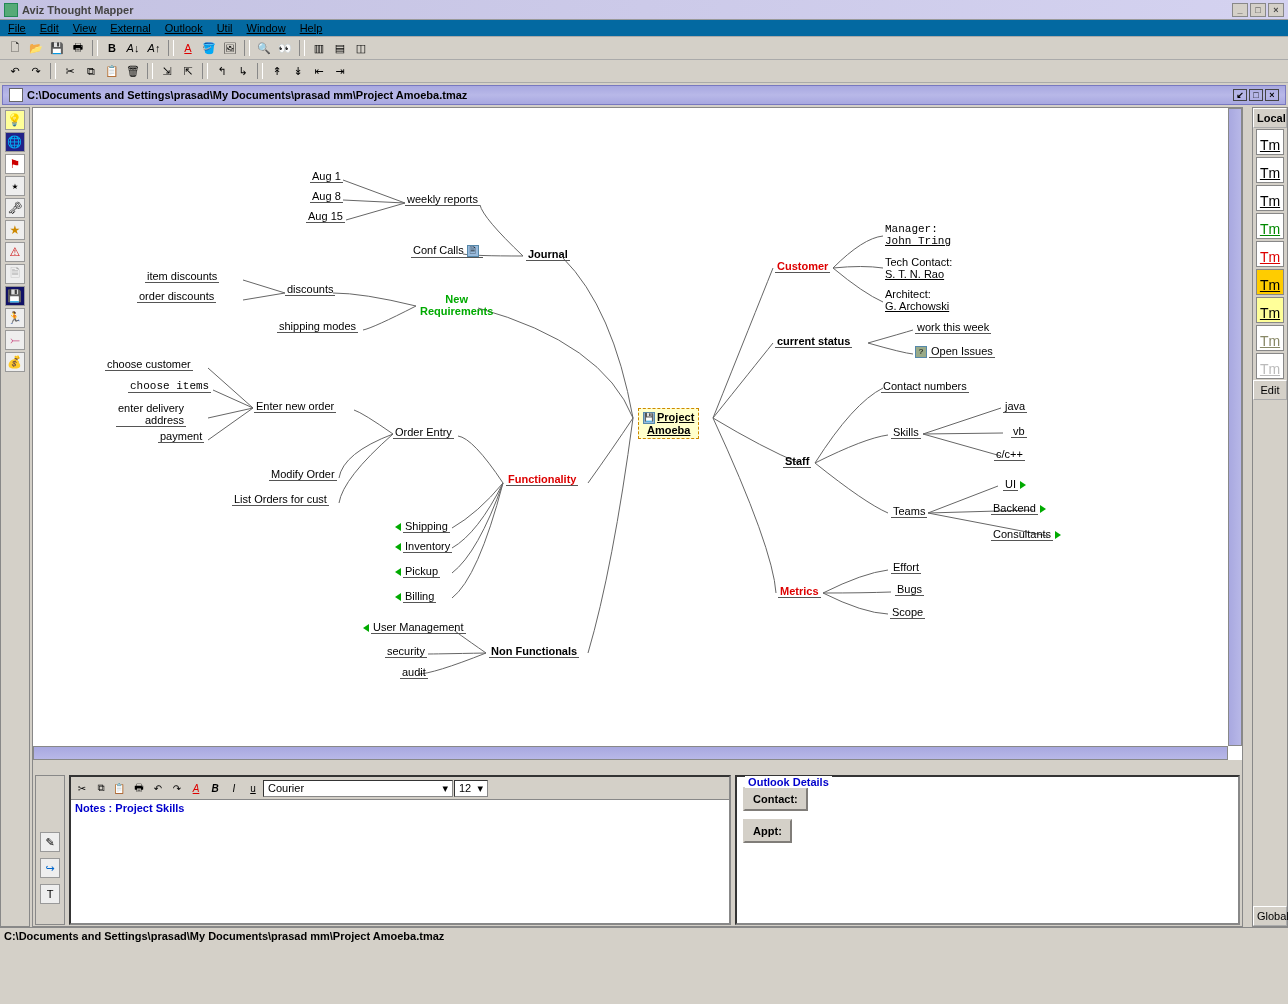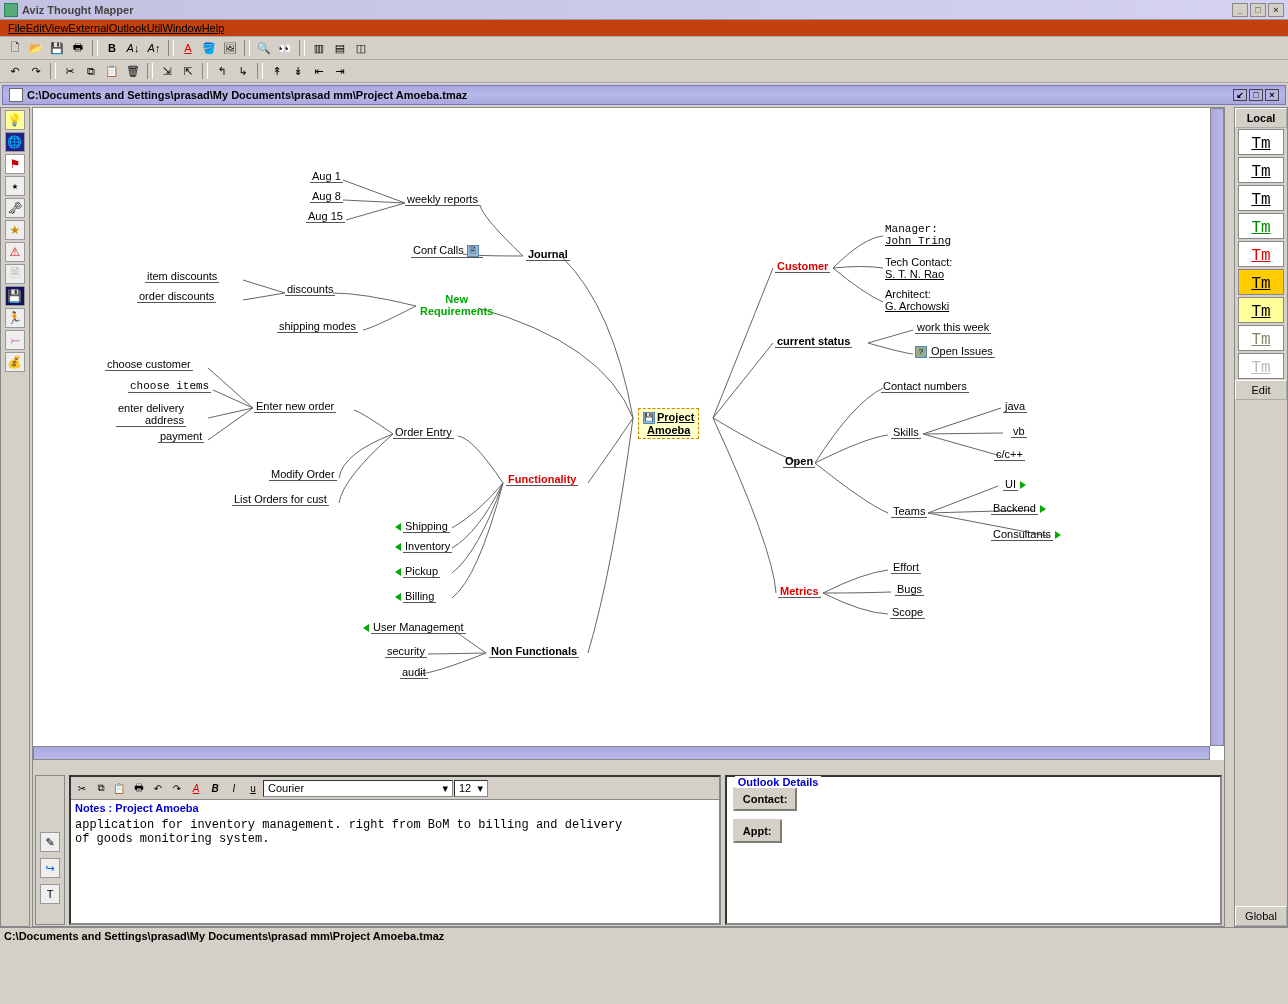--- a/index.html
+++ b/index.html
@@ -2,40 +2,40 @@
 <html><head>
 <meta charset="utf-8">
 <style>
 * { box-sizing: border-box; margin: 0; padding: 0; }
 body { font-family: Tahoma, Arial, sans-serif; font-size: 11px; background: #d4d0c8; overflow: hidden; width: 1288px; height: 1004px; }
 .titlebar { background: linear-gradient(to right, #c4c2e2, #d4d2f0); height: 20px; display: flex; align-items: center; padding: 0 4px; color: #444; font-weight: bold; border-bottom: 1px solid #999; }
 .titlebar .ticon { width: 14px; height: 14px; background: #5a7; margin-right: 4px; border: 1px solid #285; }
 .titlebar .spacer { flex: 1; }
 .winbtns { display: flex; gap: 2px; }
 .winbtn { width: 16px; height: 14px; background: #d4d0c8; border: 1px solid #888; font-size: 9px; text-align: center; line-height: 12px; cursor: pointer; }
-.menubar { background: #c2410c; display: flex; padding: 2px 8px; border-bottom: 1px solid #aaa; }
+.menubar { background: #0369a1; display: flex; padding: 2px 8px; gap: 14px; border-bottom: 1px solid #aaa; }
 .menubar span { text-decoration: underline; text-decoration-color: #000; cursor: pointer; }
 .toolbar { background: #d4d0c8; padding: 2px 6px; display: flex; align-items: center; gap: 3px; border-bottom: 1px solid #aaa; flex-wrap: wrap; }
 .tbtn { width: 18px; height: 18px; display: inline-flex; align-items: center; justify-content: center; font-size: 11px; cursor: pointer; border: 1px solid transparent; }
 .tsep { width: 6px; height: 16px; border-left: 1px solid #888; border-right: 1px solid #fff; margin: 0 2px; }
 .docbar { background: linear-gradient(to bottom, #a8a8e0, #b8b8e8 50%, #a8a8e0); padding: 2px 6px; display: flex; align-items: center; color: #000; font-weight: bold; border: 1px solid #7878c0; margin: 2px; }
 .docbar .dicon { width: 14px; height: 14px; background: #fff; border: 1px solid #666; margin-right: 4px; display:inline-block; }
 .docbar .spacer { flex: 1; }
 .docbar .wb { width: 14px; height: 12px; border: 1px solid #444; margin-left: 2px; cursor: pointer; font-size: 9px; text-align: center; line-height: 10px; }
 .main { display: flex; height: 820px; }
 .leftbar { width: 30px; background: #d4d0c8; border: 1px solid #888; display: flex; flex-direction: column; align-items: center; padding-top: 2px; gap: 2px; }
 .leftbar .lbtn { width: 20px; height: 20px; border: 1px solid #999; background: #eee; display: flex; align-items: center; justify-content: center; font-size: 12px; cursor: pointer; }
 .canvaswrap { flex: 1; display: flex; flex-direction: column; border: 1px solid #888; margin-left: 2px; }
 .canvas { flex: 1; background: #fff; position: relative; overflow: hidden; border-bottom: 14px solid #d4d0c8; }
 .canvas-inner { position: absolute; left: 0; top: 0; width: 1130px; height: 640px; }
 .hscroll { height: 14px; background: linear-gradient(#a8a8e0,#b8b8e8); border: 1px solid #888; position: absolute; bottom: 0; left: 0; right: 14px; }
 .vscroll { width: 14px; background: linear-gradient(90deg,#a8a8e0,#b8b8e8); border: 1px solid #888; position: absolute; right: 0; top: 0; bottom: 14px; }
-.rightbar { width: 54px; background: #d4d0c8; border: 1px solid #888; margin-left: 9px; display: flex; flex-direction: column; align-items: stretch; }
+.rightbar { width: 36px; background: #d4d0c8; border: 1px solid #888; margin-left: 9px; display: flex; flex-direction: column; align-items: stretch; }
 .rtab { padding: 3px; text-align: center; border: 1px outset #fff; background: #d4d0c8; cursor: pointer; font-weight: bold; }
-.rswatch { height: 26px; margin: 1px 3px; border: 1px solid #888; background: #fff; display: flex; align-items: flex-end; justify-content: center; font-size: 16px; text-decoration: underline; cursor: pointer; padding-bottom: 1px; font-family: Liberation Mono, monospace; }
+.rswatch { height: 26px; margin: 1px 3px; border: 1px solid #888; background: #fff; display: flex; align-items: flex-end; justify-content: center; font-size: 14px; text-decoration: underline; cursor: pointer; padding-bottom: 1px; }
 .node { position: absolute; font-size: 11px; white-space: nowrap; }
 .nlabel { border-bottom: 1px solid #555; padding: 0 2px; display: inline-block; }
 .center-node { border: 1px dashed #cc8800; background: #ffffcc; padding: 2px 4px; font-weight: bold; text-align: center; text-decoration: underline; }
 .arrow-r { display: inline-block; width: 0; height: 0; border-top: 4px solid transparent; border-bottom: 4px solid transparent; border-left: 6px solid #0a0; margin-left: 2px; vertical-align: middle; }
 .arrow-l { display: inline-block; width: 0; height: 0; border-top: 4px solid transparent; border-bottom: 4px solid transparent; border-right: 6px solid #0a0; margin-right: 2px; vertical-align: middle; }
 .bottompane { display: flex; height: 150px; margin: 1px 2px; gap: 4px; }
 .notesarea { flex: 1.05; border: 2px inset #888; background: #fff; display: flex; flex-direction: column; }
 .ntoolbar { background: #d4d0c8; padding: 2px; display: flex; align-items: center; gap: 1px; border-bottom: 1px solid #888; }
 .ntbtn { width: 18px; height: 18px; border: 1px solid transparent; display: inline-flex; align-items: center; justify-content: center; font-size: 10px; cursor: pointer; }
 .fontsel { border: 1px inset #888; padding: 1px 4px; width: 190px; display: flex; align-items: center; justify-content: space-between; background: #fff; }
@@ -254,21 +254,21 @@
 
       <div class="node" style="left:742px;top:152px;font-weight:bold;color:#d00;"><span class="nlabel">Customer</span></div>
       <div class="node" style="left:850px;top:115px;font-family:Liberation Mono, monospace;"><span class="nlabel" style="border:none"><span>Manager:</span><br><span style="text-decoration:underline">John Tring</span></span></div>
       <div class="node" style="left:850px;top:148px;"><span class="nlabel" style="border:none"><span>Tech Contact:</span><br><span style="text-decoration:underline">S. T. N. Rao</span></span></div>
       <div class="node" style="left:850px;top:180px;"><span class="nlabel" style="border:none"><span>Architect:</span><br><span style="text-decoration:underline">G. Archowski</span></span></div>
 
       <div class="node" style="left:742px;top:227px;font-weight:bold;"><span class="nlabel">current status</span></div>
       <div class="node" style="left:882px;top:213px;"><span class="nlabel">work this week</span></div>
       <div class="node" style="left:882px;top:237px;"><span class="small-icon" style="background:#9a8">?</span><span class="nlabel">Open Issues</span></div>
 
-      <div class="node" style="left:750px;top:347px;font-weight:bold;"><span class="nlabel">Open</span></div>
+      <div class="node" style="left:750px;top:347px;font-weight:bold;"><span class="nlabel">Staff</span></div>
       <div class="node" style="left:848px;top:272px;"><span class="nlabel">Contact numbers</span></div>
       <div class="node" style="left:858px;top:318px;"><span class="nlabel">Skills</span></div>
       <div class="node" style="left:970px;top:292px;"><span class="nlabel">java</span></div>
       <div class="node" style="left:978px;top:317px;"><span class="nlabel">vb</span></div>
       <div class="node" style="left:961px;top:340px;"><span class="nlabel">c/c++</span></div>
       <div class="node" style="left:858px;top:397px;"><span class="nlabel">Teams</span></div>
       <div class="node" style="left:970px;top:370px;"><span class="nlabel">UI</span><span class="arrow-r"></span></div>
       <div class="node" style="left:958px;top:394px;"><span class="nlabel">Backend</span><span class="arrow-r"></span></div>
       <div class="node" style="left:958px;top:420px;"><span class="nlabel">Consultants</span><span class="arrow-r"></span></div>
 
@@ -299,23 +299,21 @@
           <span class="ntbtn" style="text-decoration:underline">u</span>
           <span class="fontsel">
               <span>Courier</span>
               <span>▾</span>
             </span>
           <span class="fontsize">
               <span>12</span>
               <span>▾</span>
             </span>
         </div>
-        <div class="nhead">Notes : Project Amoeba</div>
-        <div class="nbody">application for inventory management. right from BoM to billing and delivery
-of goods monitoring system.</div>
+        <div class="nhead">Notes : Project Skills</div>
       </div>
       <div class="outlookpane">
         <span class="opane-title">Outlook Details</span>
         <div><span class="obtn">Contact:</span></div>
         <div><span class="obtn">Appt:</span></div>
       </div>
     </div>
   </div>
 
   <div class="rightbar">

